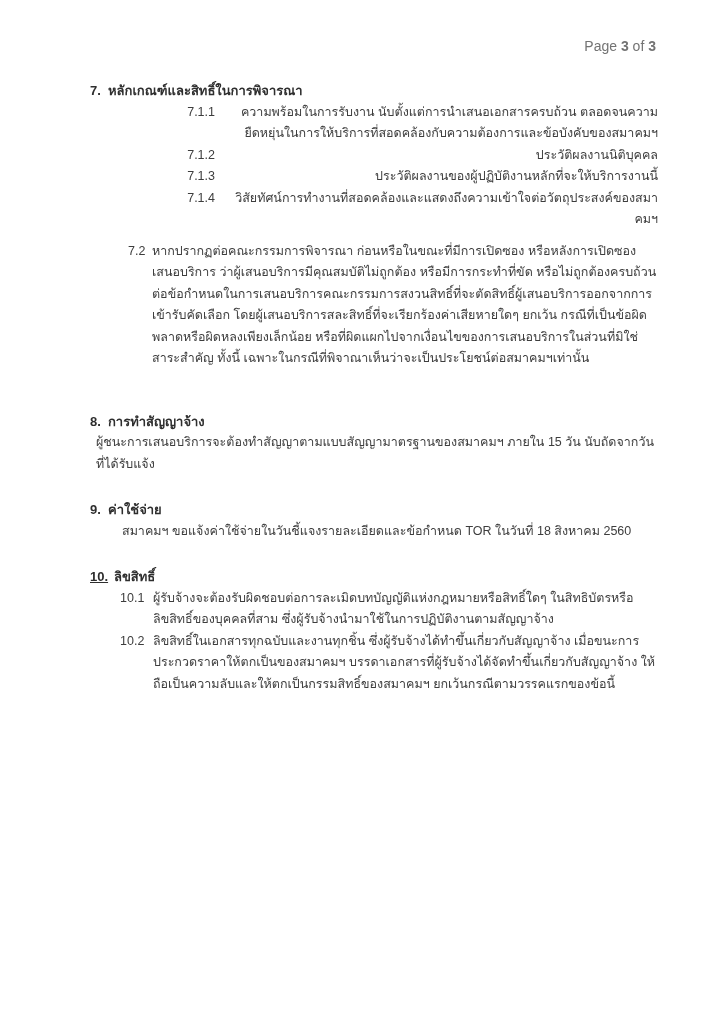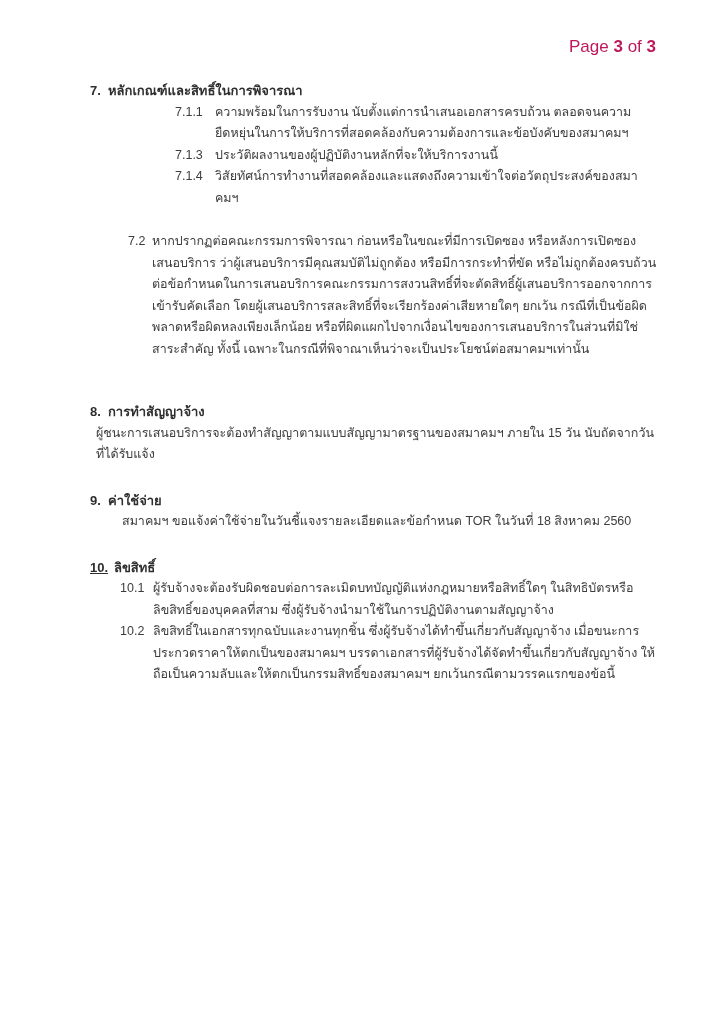--- a/index.html
+++ b/index.html
@@ -18,22 +18,22 @@
     color: #3d3d3d;
     font-size: 12.5px;
     line-height: 21.5px;
     box-sizing: border-box;
     overflow: hidden;
   }
   .page-header {
     position: absolute;
     top: 36px;
     right: 68px;
-    font-size: 17px;
-    color: #be185d;
+    font-size: 14px;
+    color: #737373;
   }
   .page-header .num { font-weight: bold; }
   .content {
     position: absolute;
     top: 80px;
     left: 90px;
     right: 66px;
   }
   .section { margin: 0; }
   .section-heading {
@@ -55,31 +55,32 @@
   }
   .item .item-num {
     width: 24px;
     flex-shrink: 0;
   }
   .item .item-text { flex: 1; }
 
   .subitem {
     display: flex;
     margin-left: 85px;
+    text-align: right;
   }
   .subitem .item-num {
     width: 40px;
     flex-shrink: 0;
   }
-  .subitem .item-text { flex: 1; font-family: Liberation Serif, serif; }
+  .subitem .item-text { flex: 1; }
 
   .item-wide { margin-left: 30px; }
   .item-wide .item-num { width: 33px; }
 
-  .gap-before { margin-top: 22px; }
+  .gap-before { margin-top: 10px; }
 
   .section-body-8 {
     margin-left: 6px;
     margin-top: 0;
   }
   .section-body-9 {
     margin-left: 32px;
     margin-top: 0;
   }
   .sec-8 { margin-top: 41px; }
@@ -101,20 +102,24 @@
     <div class="section">
       <div class="section-heading">
         <span class="sec-num">7.</span>
         <span class="sec-title">หลักเกณฑ์และสิทธิ์ในการพิจารณา</span>
       </div>
 
 
       <div class="subitem">
         <span class="item-num">7.1.1</span>
         <p class="item-text">ความพร้อมในการรับงาน  นับตั้งแต่การนำเสนอเอกสารครบถ้วน  ตลอดจนความยืดหยุ่นในการให้บริการที่สอดคล้องกับความต้องการและข้อบังคับของสมาคมฯ</p>
+      </div>
+      <div class="subitem">
+        <span class="item-num">7.1.2</span>
+        <p class="item-text">ประวัติผลงานนิติบุคคล</p>
       </div>
       <div class="subitem">
         <span class="item-num">7.1.3</span>
         <p class="item-text">ประวัติผลงานของผู้ปฏิบัติงานหลักที่จะให้บริการงานนี้</p>
       </div>
       <div class="subitem">
         <span class="item-num">7.1.4</span>
         <p class="item-text">วิสัยทัศน์การทำงานที่สอดคล้องและแสดงถึงความเข้าใจต่อวัตถุประสงค์ของสมาคมฯ</p>
       </div>
 

